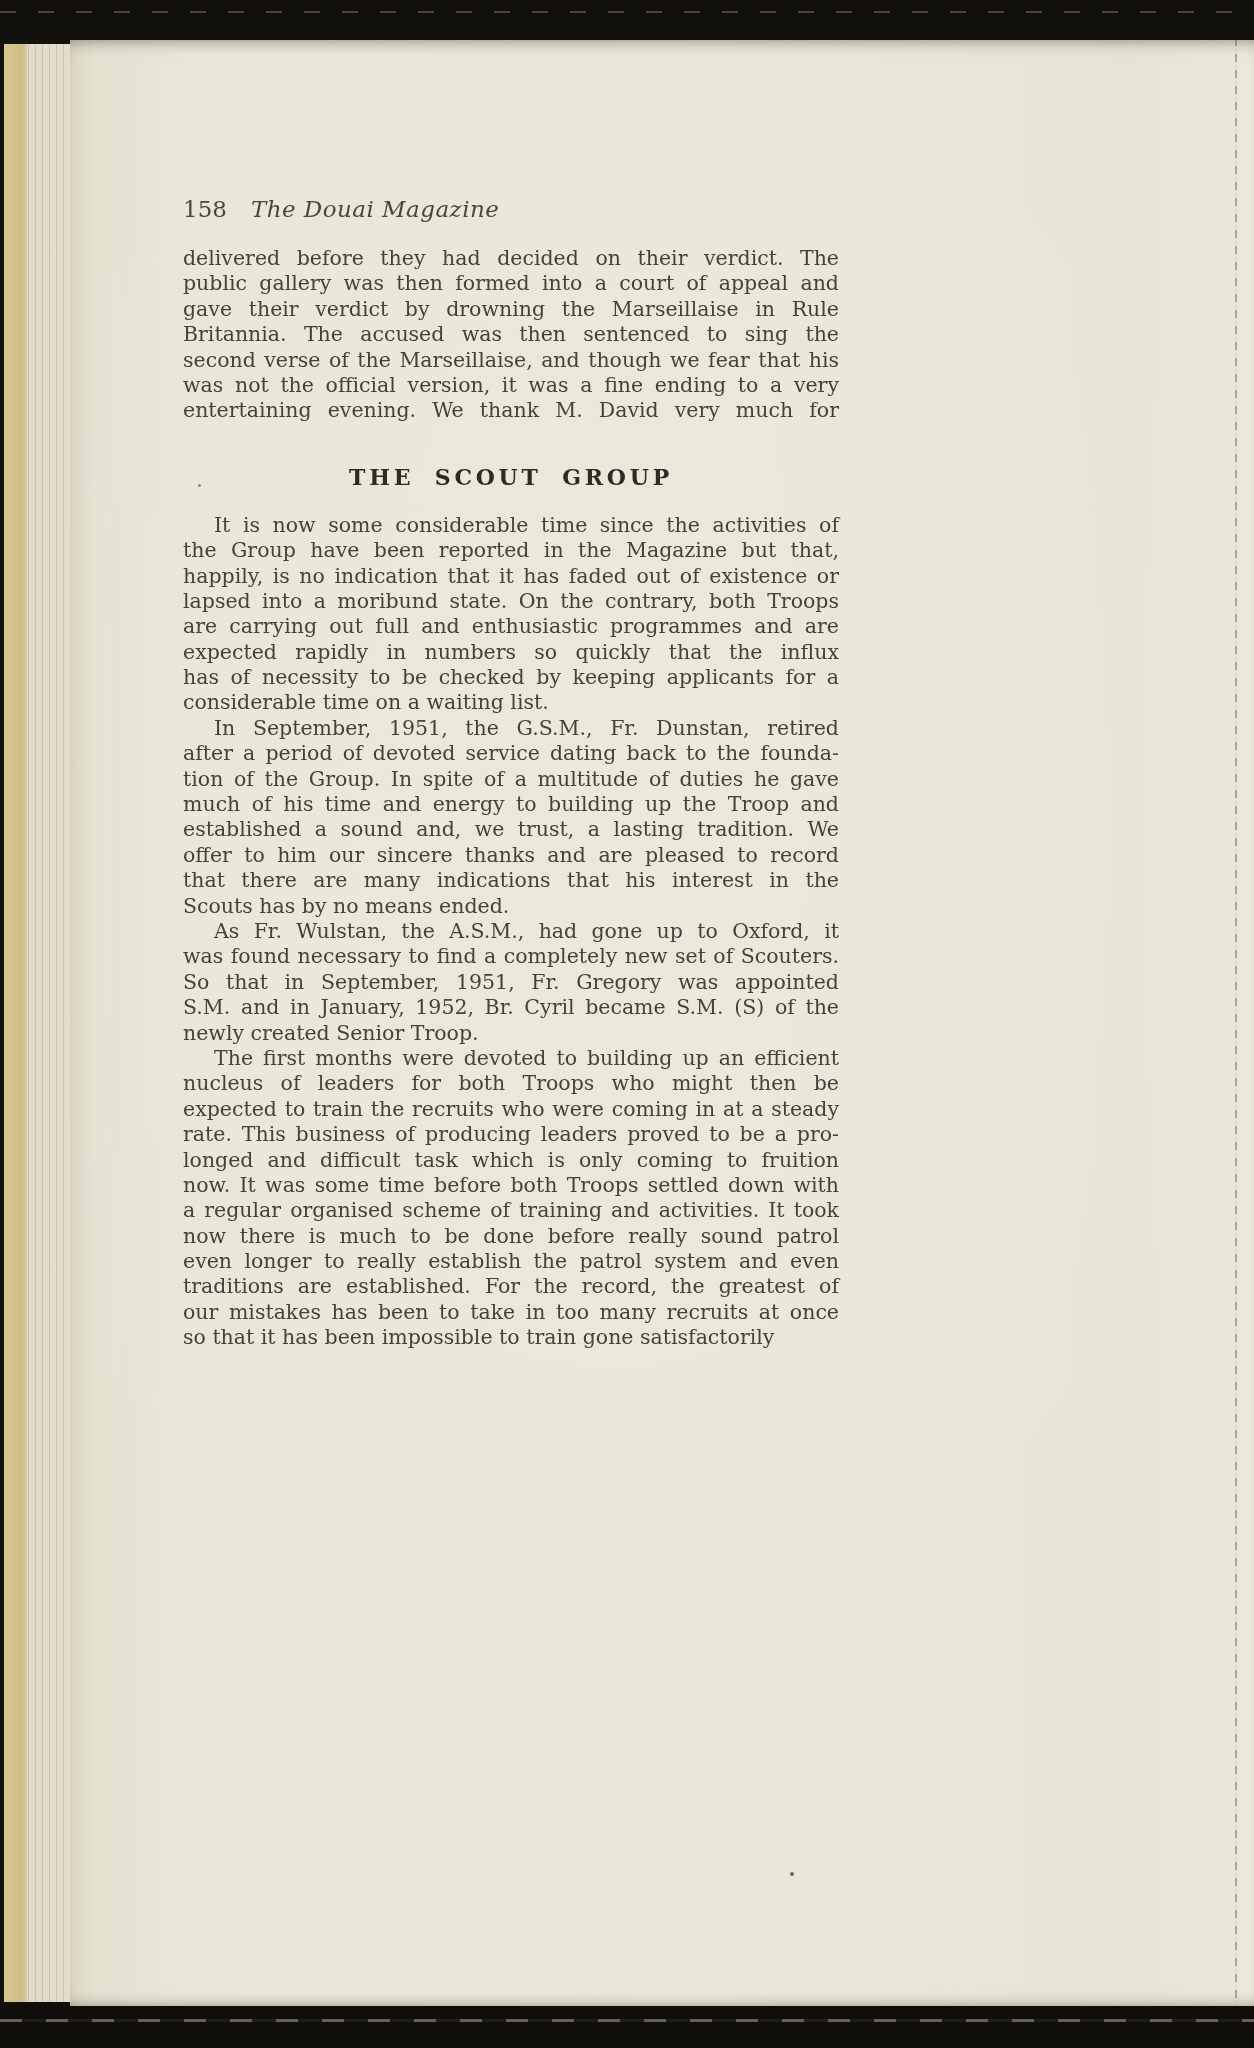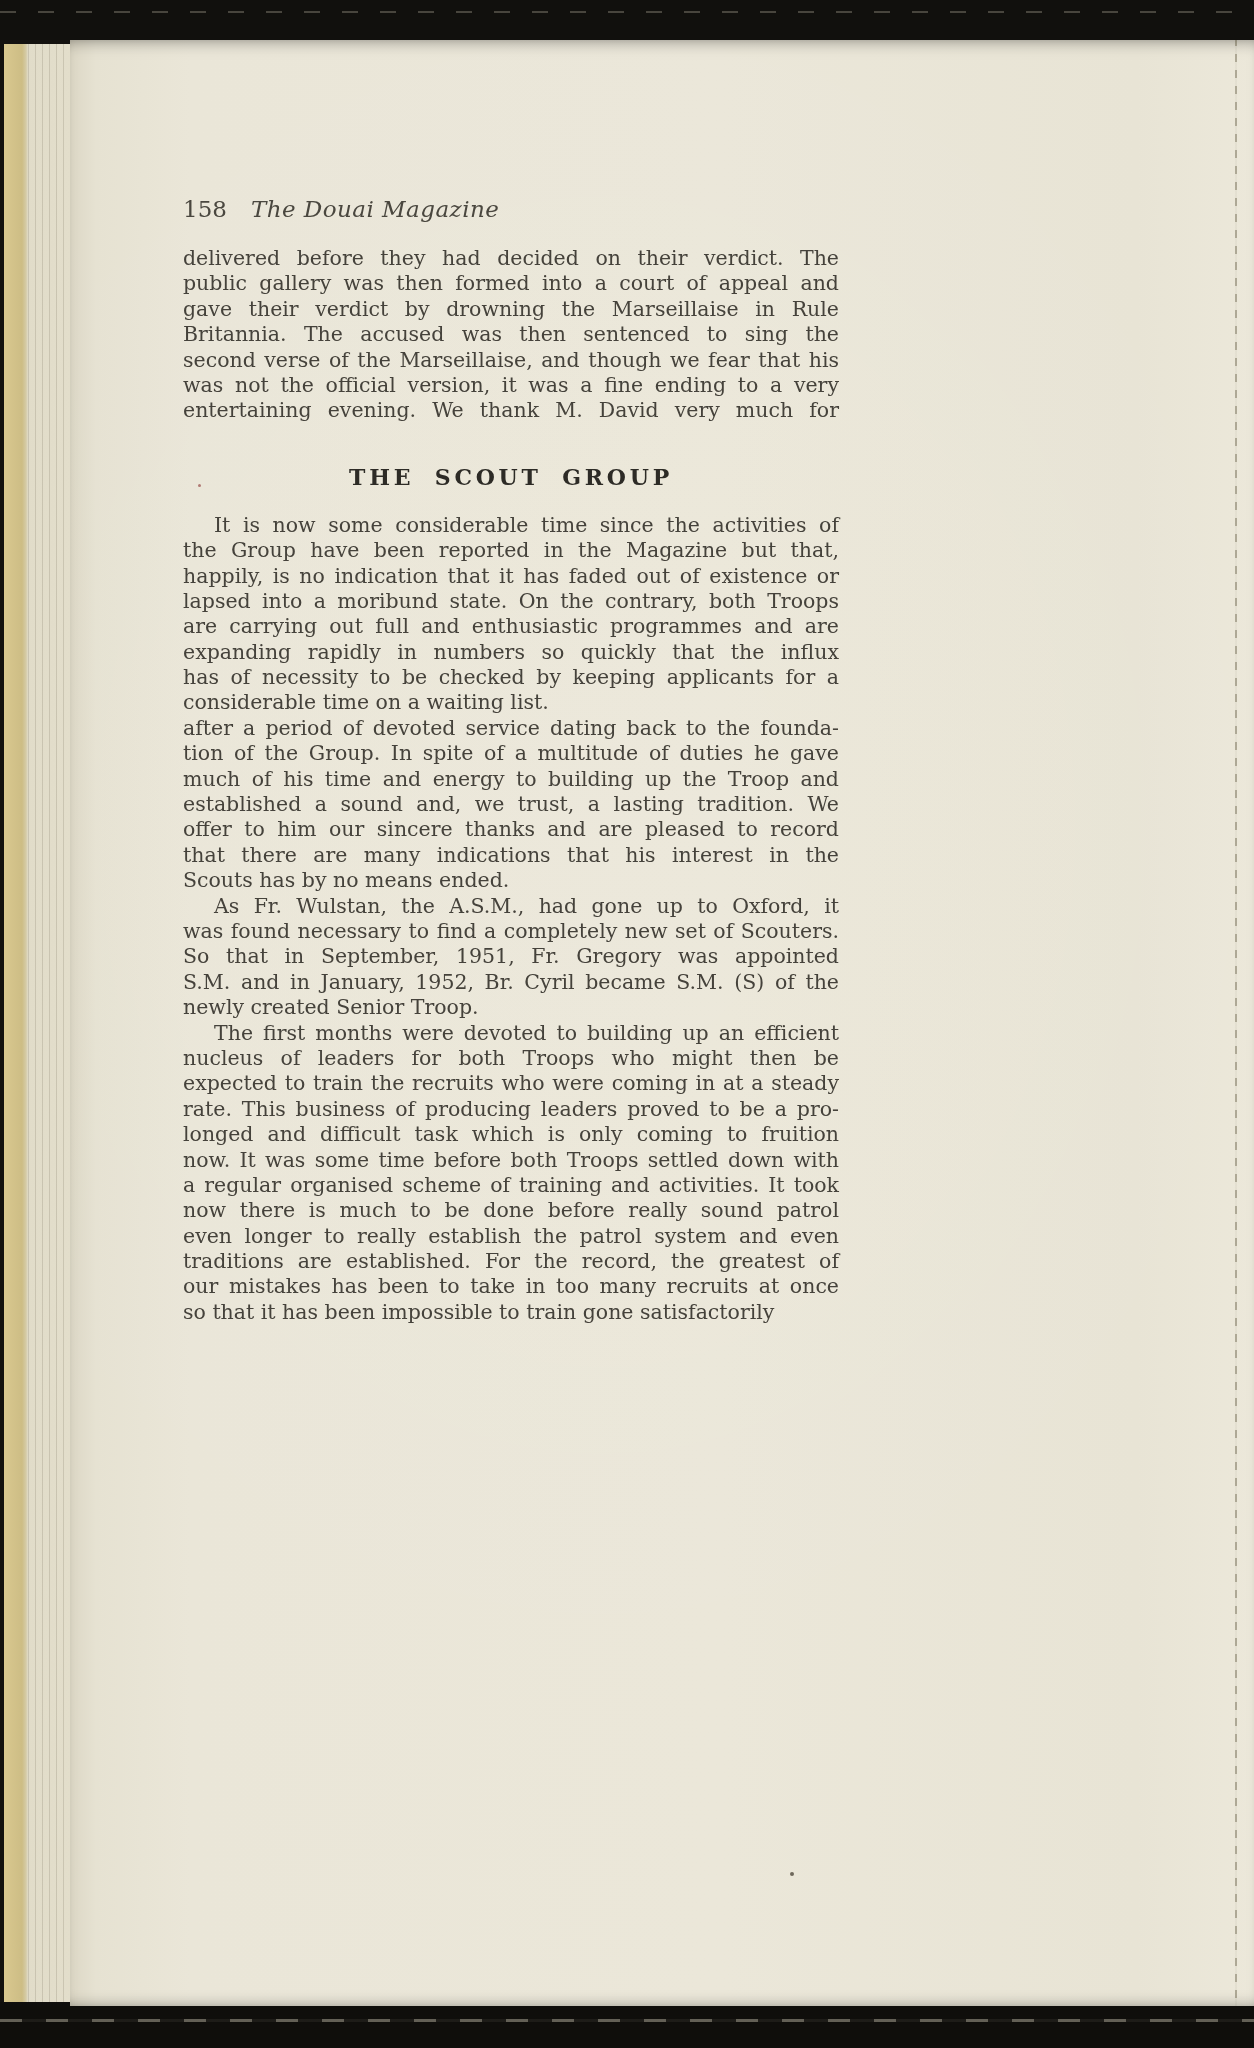--- a/index.html
+++ b/index.html
@@ -95,25 +95,26 @@
       </div>
 
     <h2 class="section-heading">THE SCOUT GROUP</h2>
 
     <div class="para">
         <div class="line indent">It is now some considerable time since the activities of</div>
         <div class="line">the Group have been reported in the Magazine but that,</div>
         <div class="line">happily, is no indication that it has faded out of existence or</div>
         <div class="line">lapsed into a moribund state. On the contrary, both Troops</div>
         <div class="line">are carrying out full and enthusiastic programmes and are</div>
-        <div class="line">expanding rapidly in numbers so quickly that the influx</div>
+        <div class="line">expected rapidly in numbers so quickly that the influx</div>
         <div class="line">has of necessity to be checked by keeping applicants for a</div>
         <div class="line end">considerable time on a waiting list.</div>
       </div>
     <div class="para">
+        <div class="line indent">In September, 1951, the G.S.M., Fr. Dunstan, retired</div>
         <div class="line">after a period of devoted service dating back to the founda-</div>
         <div class="line">tion of the Group. In spite of a multitude of duties he gave</div>
         <div class="line">much of his time and energy to building up the Troop and</div>
         <div class="line">established a sound and, we trust, a lasting tradition. We</div>
         <div class="line">offer to him our sincere thanks and are pleased to record</div>
         <div class="line">that there are many indications that his interest in the</div>
         <div class="line end">Scouts has by no means ended.</div>
       </div>
     <div class="para">
         <div class="line indent">As Fr. Wulstan, the A.S.M., had gone up to Oxford, it</div>

